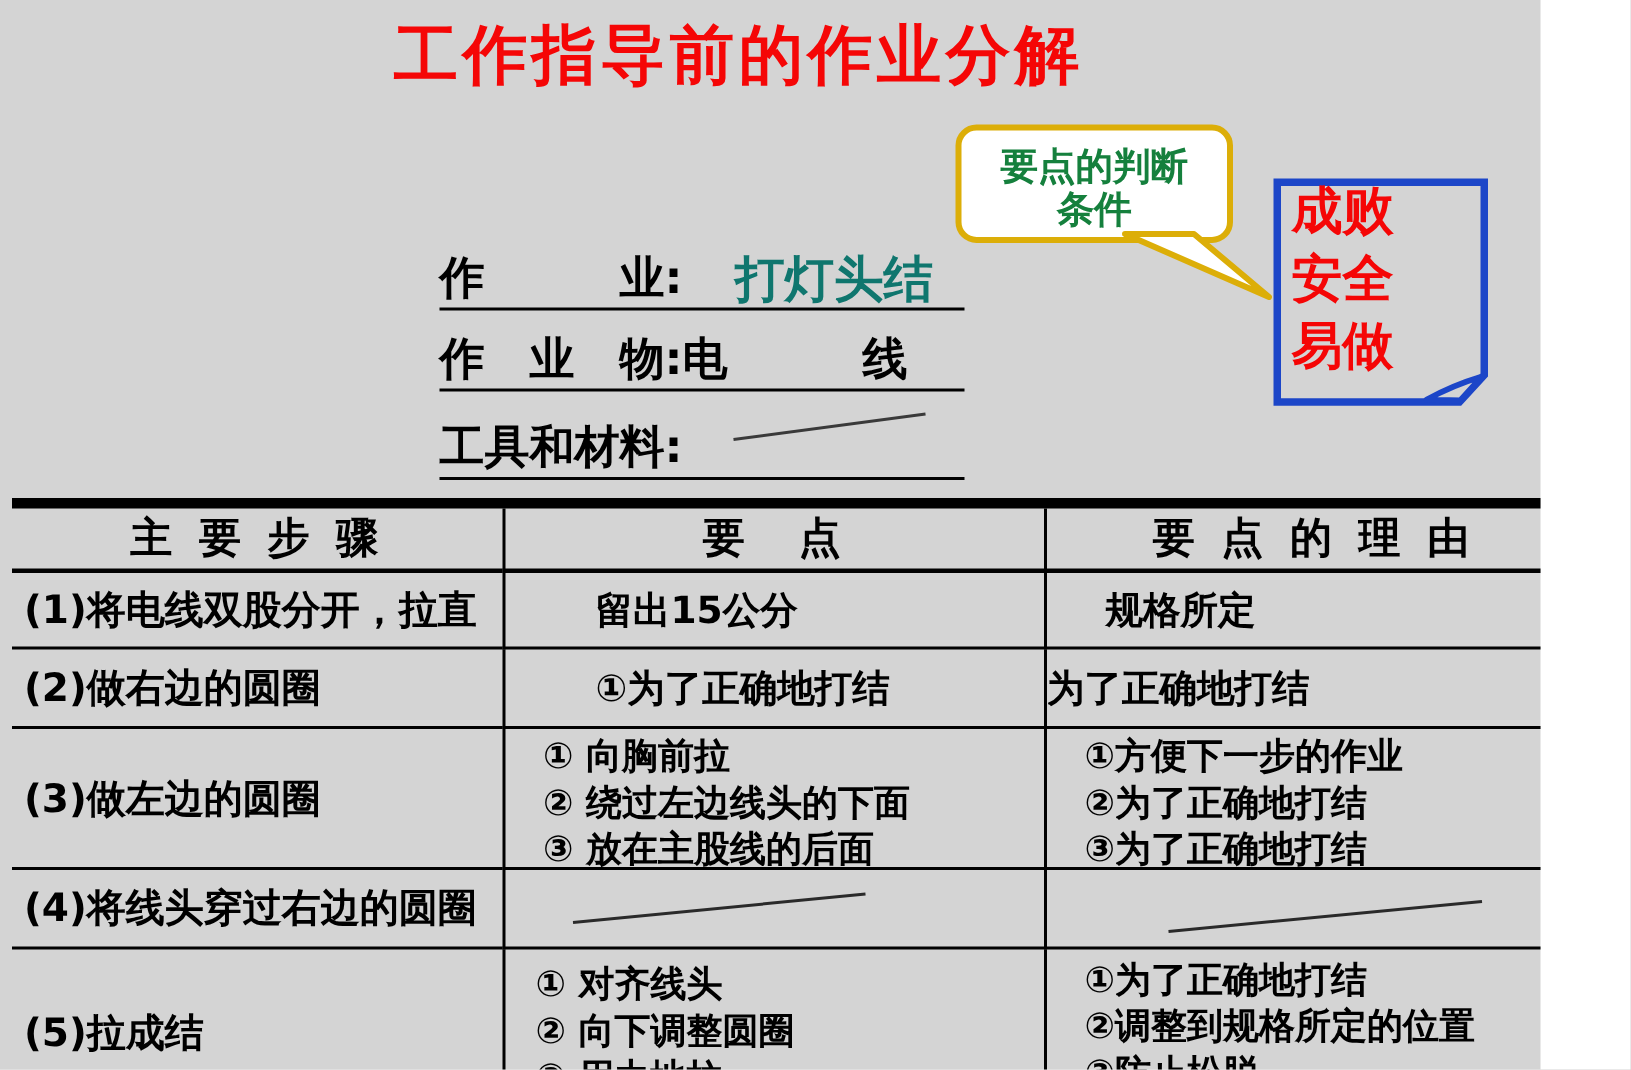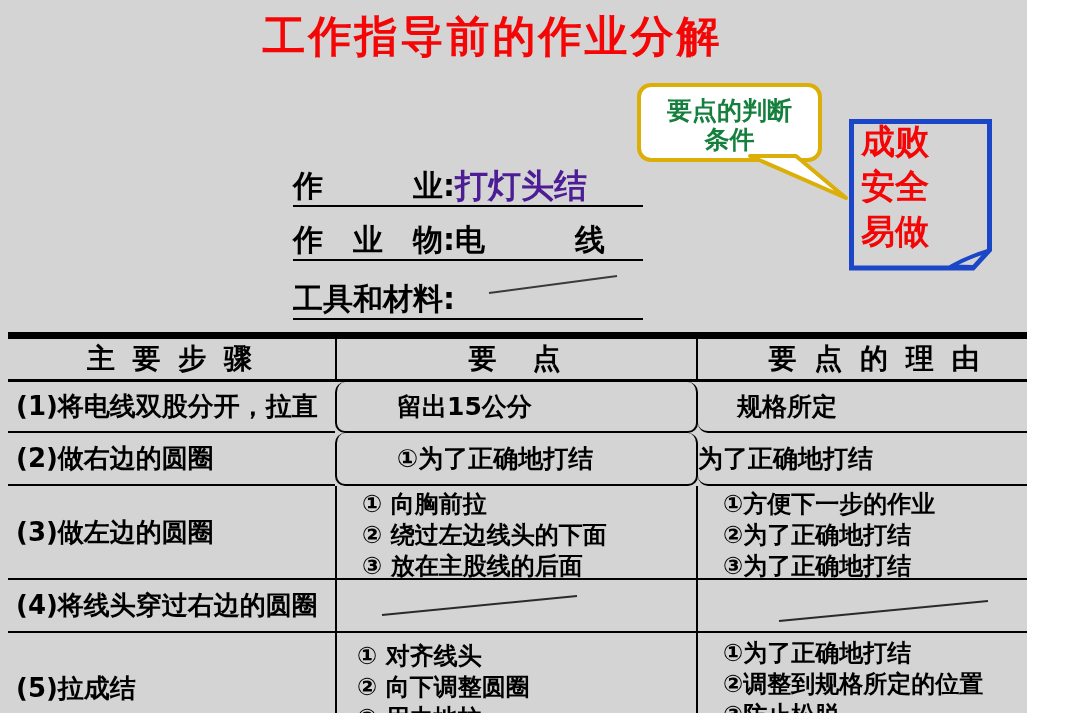--- a/index.html
+++ b/index.html
@@ -20,21 +20,21 @@
     position:absolute; left:293px; width:350px; height:46px;
     border-bottom:2px solid #000;
     font-size:30px; font-weight:bold; white-space:nowrap;
     display:flex; align-items:flex-end; line-height:38px;
   }
   #form-row-0 { top:159px; }
   #form-row-1 { top:213px; }
   #form-row-2 { top:272px; }
   .form-label { color:#000; }
   .form-value { color:#000; }
-  .form-value.blue { color:#4c1d95; font-size:33px; }
+  .form-value.blue { color:#0f766e; font-size:33px;margin-left:35px; }
   
   .callout {
     position:absolute; left:637px; top:83px; width:185px; height:79px;
     box-sizing:border-box; background:#ffffff;
     border:4px solid #dcae08; border-radius:14px;
     z-index:2; text-align:center;
     color:#15803d; font-weight:bold; font-size:25px; line-height:29px;
     padding-top:9px; white-space:pre-line;
   }
   
@@ -63,21 +63,21 @@
   .cell.colmid { border-left:2px solid #000; border-right:2px solid #000; }
   .cell.hdr {
     border-bottom:3px solid #000;
     display:flex; align-items:center; justify-content:center;
     font-size:28px; letter-spacing:4px; white-space:nowrap;
   }
   .cell.step {
     display:flex; align-items:center; padding-left:8px;
     font-size:26px; white-space:nowrap;
   }
-  .cell.single { display:flex; align-items:center; font-size:25px; white-space:nowrap;border-radius:10px; }
+  .cell.single { display:flex; align-items:center; font-size:25px; white-space:nowrap; }
   .cell.multi {
     font-size:24px; line-height:31px; white-space:pre-line; padding-top:3px;
   }
   .cell.lastrow { border-bottom:none; }
   .pl20{padding-left:20px;} .pl25{padding-left:25px;} .pl32{}
   .pl42{padding-left:39px;} .pl60{padding-left:60px;}
 </style>
 </head>
 <body>
 

